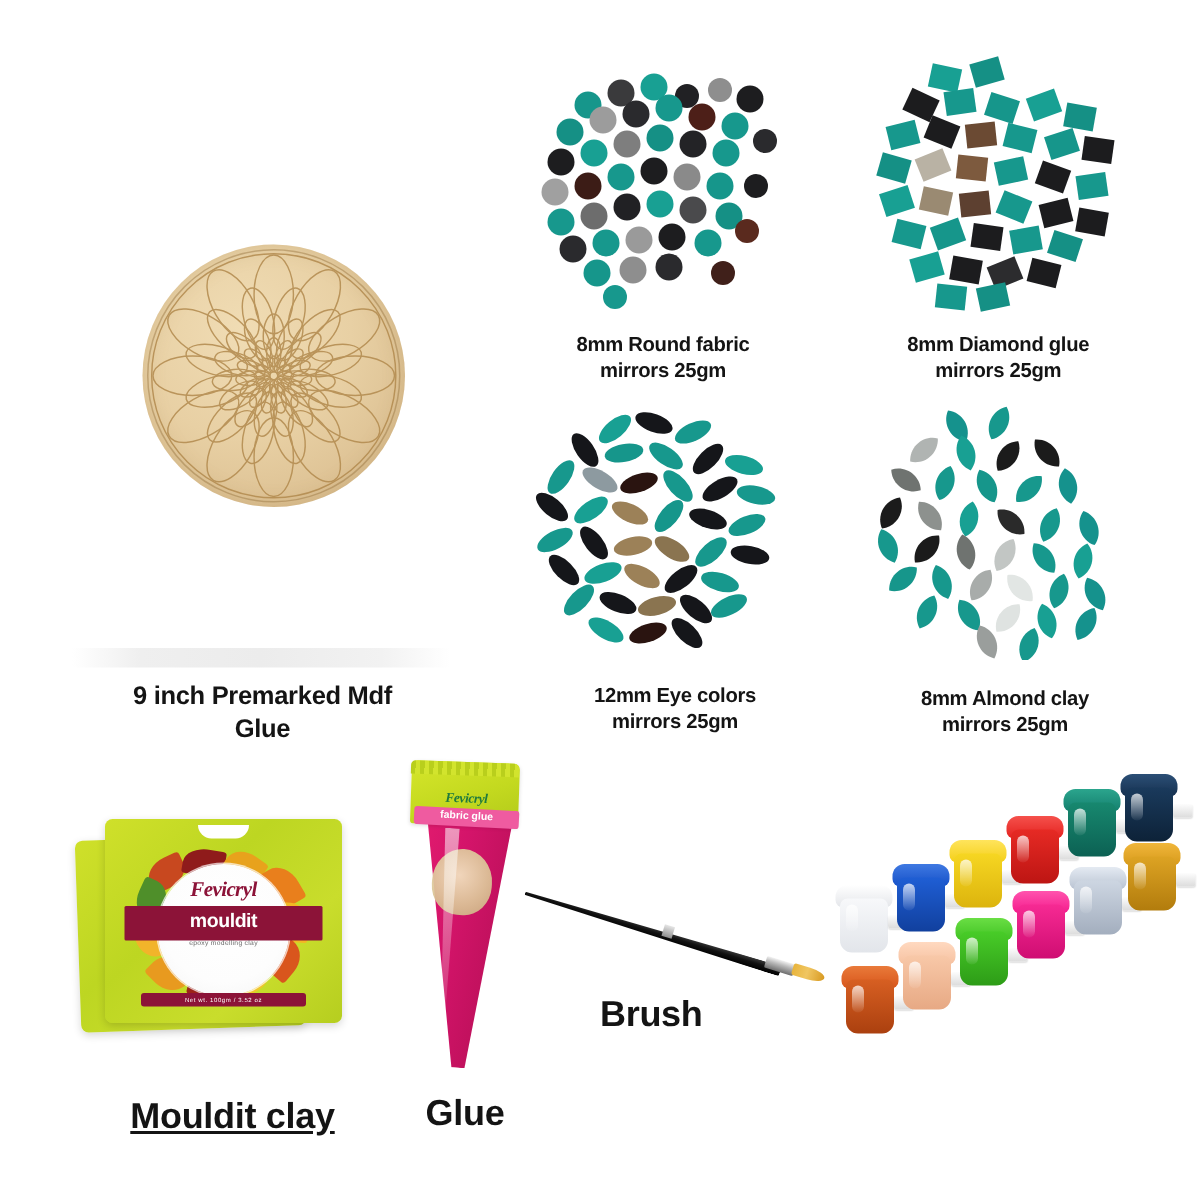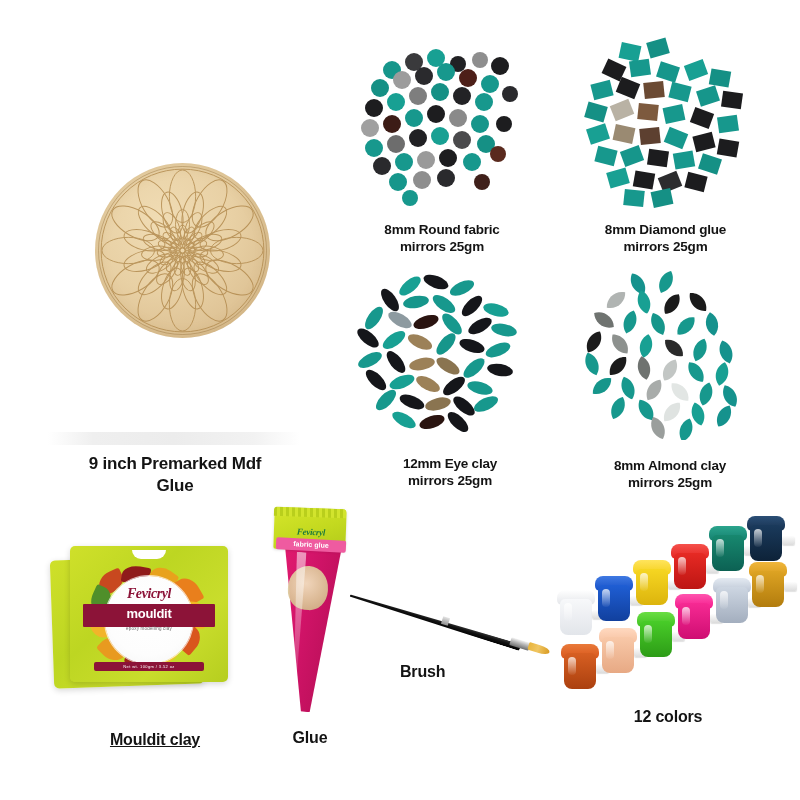--- a/index.html
+++ b/index.html
@@ -14,21 +14,21 @@
   .item{position:absolute;}
   .caption{
     position:absolute;
     text-align:center;
     font-weight:bold;
     color:#141414;
     line-height:1.28;
     letter-spacing:-0.2px;
   }
   .cap-sm{font-size:13.5px;}
-  .cap-lg{font-size:16px;}
+  .cap-lg{font-size:24px;}
 
   
   .board-wrap{left:95px;top:163px;width:175px;height:175px;}
   .board{
     position:absolute;inset:0;border-radius:50%;
     background:radial-gradient(circle at 38% 32%, #f0dcb4 0%, #e8d0a4 45%, #dcc092 78%, #cfb183 100%);
     box-shadow:inset 0 0 14px rgba(160,125,70,.28);
   }
   .board-rim{
     position:absolute;left:3px;top:3px;right:3px;bottom:3px;border-radius:50%;
@@ -700,21 +700,21 @@
         <g transform="translate(80,150) rotate(-18)">
             <ellipse cx="0" cy="0" rx="13" ry="6" fill="#2a1410"></ellipse>
           </g>
         <g transform="translate(106,150) rotate(44)">
             <ellipse cx="0" cy="0" rx="13" ry="6" fill="#15161a"></ellipse>
           </g>
       </g>
     </svg>
   </div>
   <div class="caption cap-sm" style="left:350px;top:455px;width:200px;">
-    <div>12mm Eye clay</div>
+    <div>12mm Eye colors</div>
     <div>mirrors 25gm</div>
   </div>
 
   <div class="item cluster" style="left:568px;top:268px;width:190px;height:172px;">
     <svg viewBox="0 0 190 172">
       <g>
         <g transform="translate(70,16) rotate(-30)">
             <path d="M0,-12 C8,-6 8,6 0,12 C-8,6 -8,-6 0,-12Z" fill="#15928d"></path>
           </g>
         <g transform="translate(98,14) rotate(25)">
@@ -952,15 +952,14 @@
       <div class="gloss"></div>
       <div class="tab"></div>
     </div>
     <div class="pot" style="left:192px;top:46px;">
       <div class="lid" style="background:linear-gradient(180deg,#f0b63b,#d79a1a);"></div>
       <div class="body" style="background:linear-gradient(180deg,#dda323,#b27c0d);"></div>
       <div class="gloss"></div>
       <div class="tab"></div>
     </div>
   </div>
-  <div class="caption cap-lg" style="left:548px;top:707px;width:240px;">12 colors</div>
 
 </div>
 
 </body></html>

